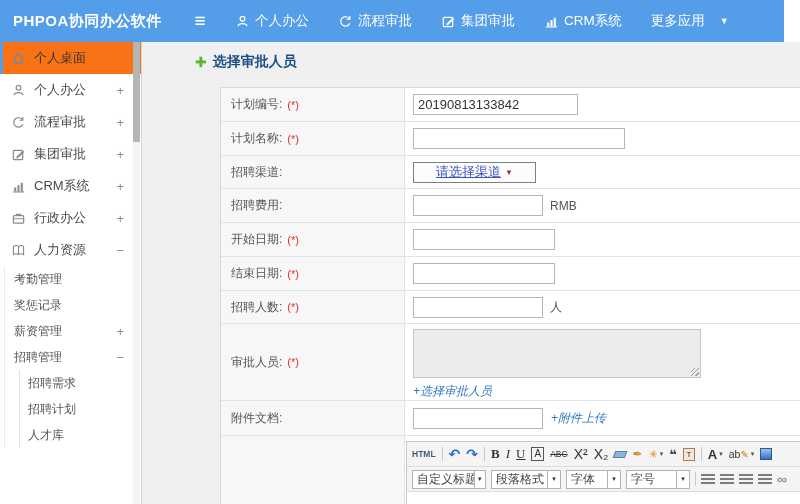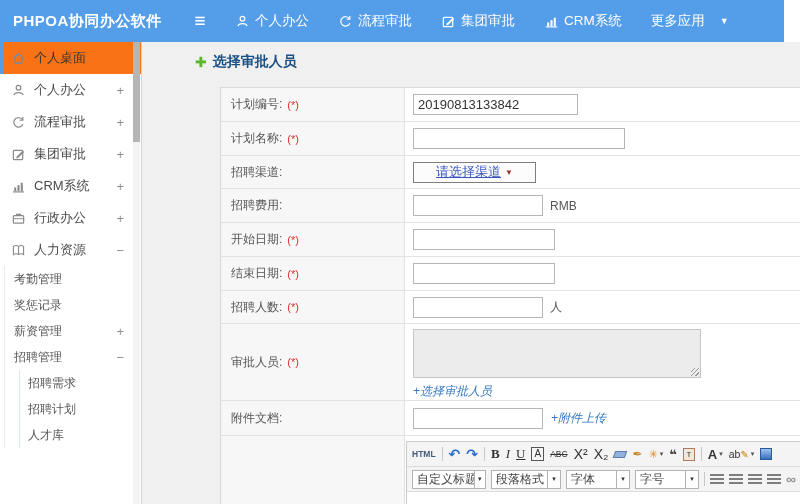--- a/index.html
+++ b/index.html
@@ -408,21 +408,21 @@
 
             <div class="tb-row tb-row2">
               <span class="tsel" style="width:74px">
                 <span class="tsel-text">自定义标题</span>
                 <span class="tsel-caret">▾</span>
               </span>
               <span class="tsel" style="width:70px">
                 <span class="tsel-text">段落格式</span>
                 <span class="tsel-caret">▾</span>
               </span>
-              <span class="tsel" style="width:64px">
+              <span class="tsel" style="width:55px">
                 <span class="tsel-text" style="flex:1">字体</span>
                 <span class="tsel-caret">▾</span>
               </span>
               <span class="tsel" style="width:64px">
                 <span class="tsel-text" style="flex:1">字号</span>
                 <span class="tsel-caret">▾</span>
               </span>
               <span class="tbsep"></span>
               <span class="alg"></span>
               <span class="alg"></span>

